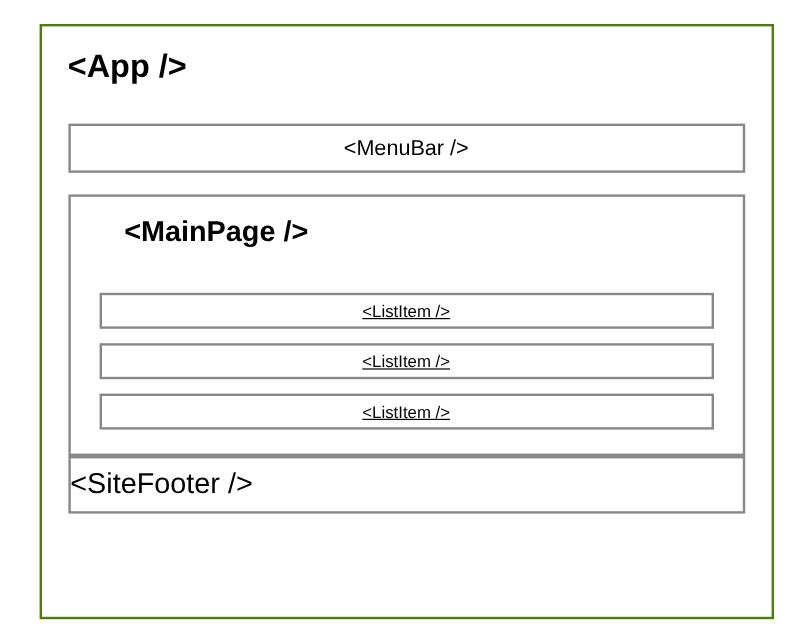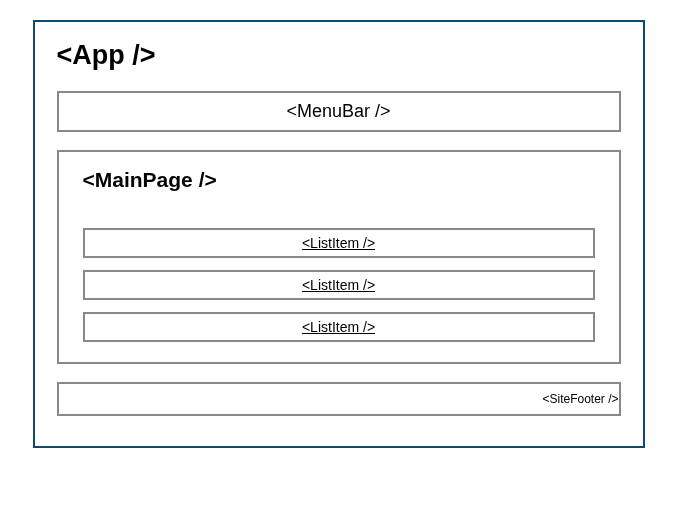--- a/index.html
+++ b/index.html
@@ -4,62 +4,63 @@
   <style>
     * { box-sizing: border-box; margin: 0; padding: 0; }
     body {
       font-family: "Comic Sans MS", "Segoe Script", cursive, sans-serif;
       background: #fff;
       padding: 20px;
       width: 677px;
       height: 529px;
     }
     .app-box {
-      border: 2px solid #0c4a6e;
+      border: 2px solid #4d7c0f;
       padding: 12px 22px 22px 22px;
       width: 612px;
-      height: 428px;
+      height: 496px;
       margin: 0 auto;
     }
     .app-title {
       font-size: 27px;
       font-weight: 600;
       text-align: left;
       padding: 6px 0 20px 0;
     }
     .row-box {
       border: 2px solid #888;
+      margin-top: 12px;
       text-align: center;
       font-size: 18px;
       padding: 8px 0;
     }
     .mainpage-box {
       border: 2px solid #888;
       margin-top: 18px;
       padding: 10px 24px 20px 24px;
     }
     .mainpage-title {
-      font-size: 21px;
+      font-size: 24px;
       font-weight: 600;
       text-align: left;
       padding: 6px 0 24px 0;
+      margin-left: 21px;
     }
     .listitem-box {
       border: 2px solid #888;
       margin-top: 12px;
       text-align: center;
       font-size: 14px;
       padding: 5px 0;
       text-decoration: underline;
     }
     .footer-box {
       border: 2px solid #888;
-      margin-top: 18px;
-      text-align: right;
-      font-size: 12px;
+      text-align: left;
+      font-size: 24px;
       padding: 8px 0;
     }
   </style>
 </head>
 <body>
 
 <div class="app-box">
   <div class="app-title">&lt;App /&gt;</div>
 
   <div class="row-box">

